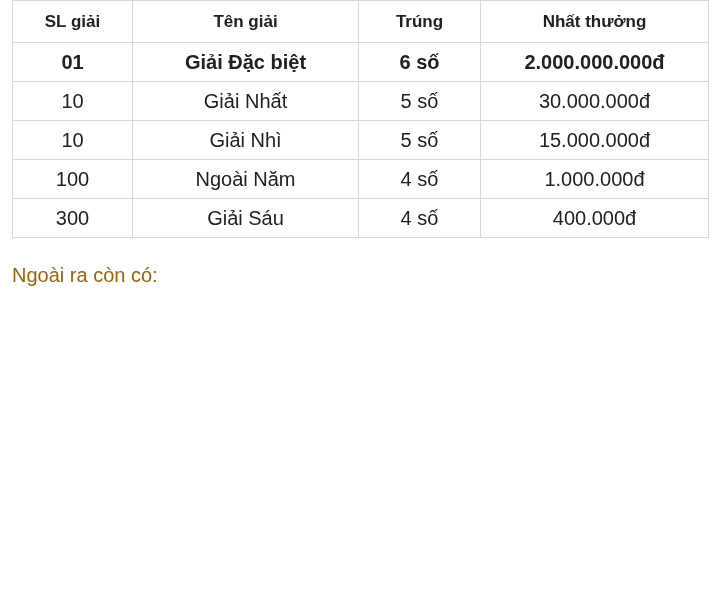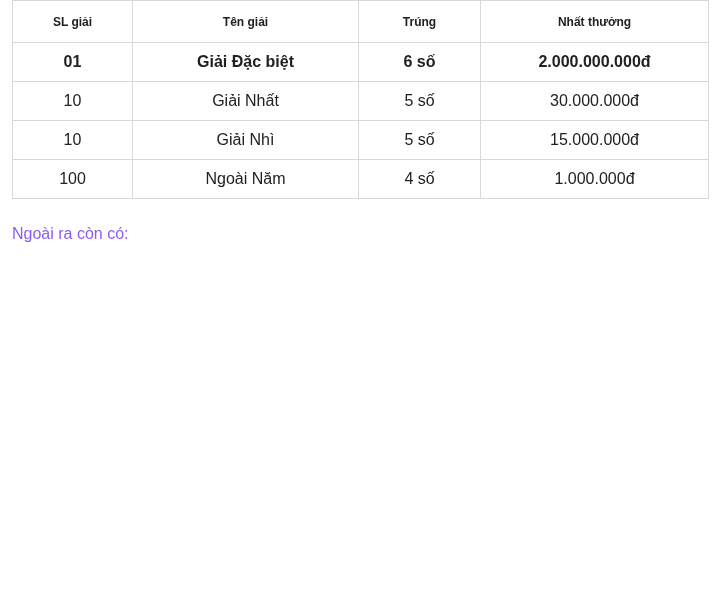--- a/index.html
+++ b/index.html
@@ -22,43 +22,43 @@
     border-collapse: collapse;
     width: 696px;
     table-layout: fixed;
     margin-top: 0;
   }
   table.prize-table th,
   table.prize-table td {
     border: 1px solid #d8d8d8;
     text-align: center;
     vertical-align: middle;
-    font-size: 16px;
+    font-size: 20px;
     height: 39px;
     padding: 2px 4px;
     color: #202124;
   }
   table.prize-table th {
     font-weight: bold;
-    font-size: 12px;
+    font-size: 17px;
     height: 42px;
   }
   table.prize-table tr.special td {
     font-weight: bold;
   }
   col.c1 { width: 120px; }
   col.c2 { width: 226px; }
   col.c3 { width: 122px; }
   col.c4 { width: 228px; }
 
   .notes {
     margin-top: 22px;
-    font-size: 16px;
+    font-size: 20px;
     line-height: 1.58;
-    color: #8b5cf6;
+    color: #a16207;
   }
   .notes p {
     margin: 0 0 14px 0;
   }
   .notes p.first {
     margin-bottom: 18px;
   }
   .notes b { font-weight: bold; }
 </style>
 </head>
@@ -99,20 +99,26 @@
         <td>Giải Nhì</td>
         <td>5 số</td>
         <td>15.000.000đ</td>
       </tr>
       <tr>
         <td>100</td>
         <td>Ngoài Năm</td>
         <td>4 số</td>
         <td>1.000.000đ</td>
       </tr>
+      <tr>
+        <td>300</td>
+        <td>Giải Sáu</td>
+        <td>4 số</td>
+        <td>400.000đ</td>
+      </tr>
     </tbody>
   </table>
 
   <div class="notes">
     <p class="first">Ngoài ra còn có:</p>
   </div>
 
 </div>
 
 </body></html>

